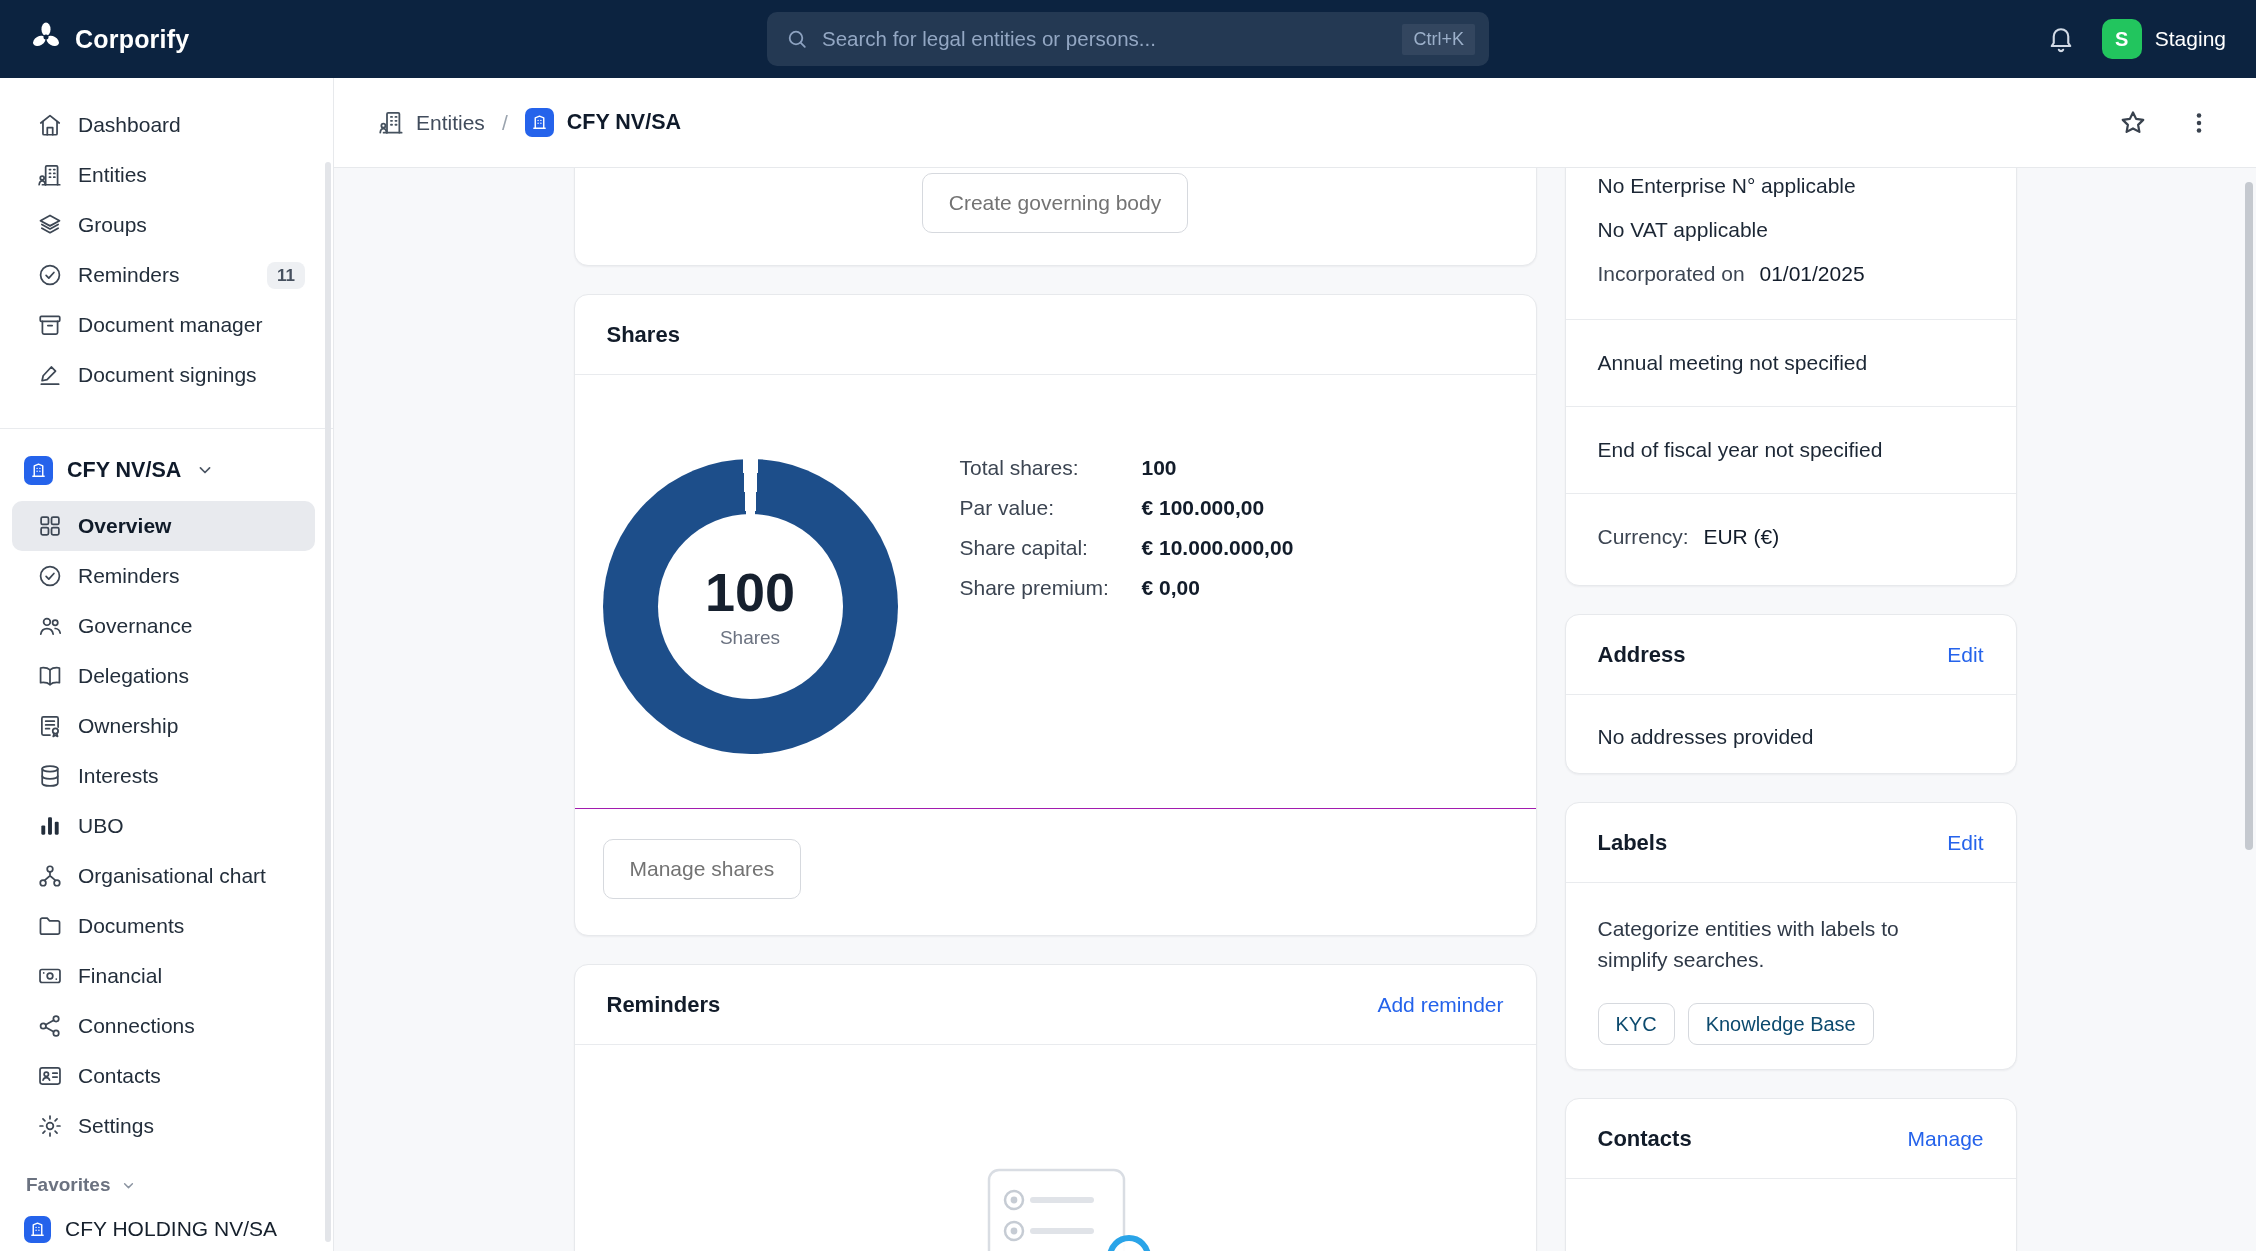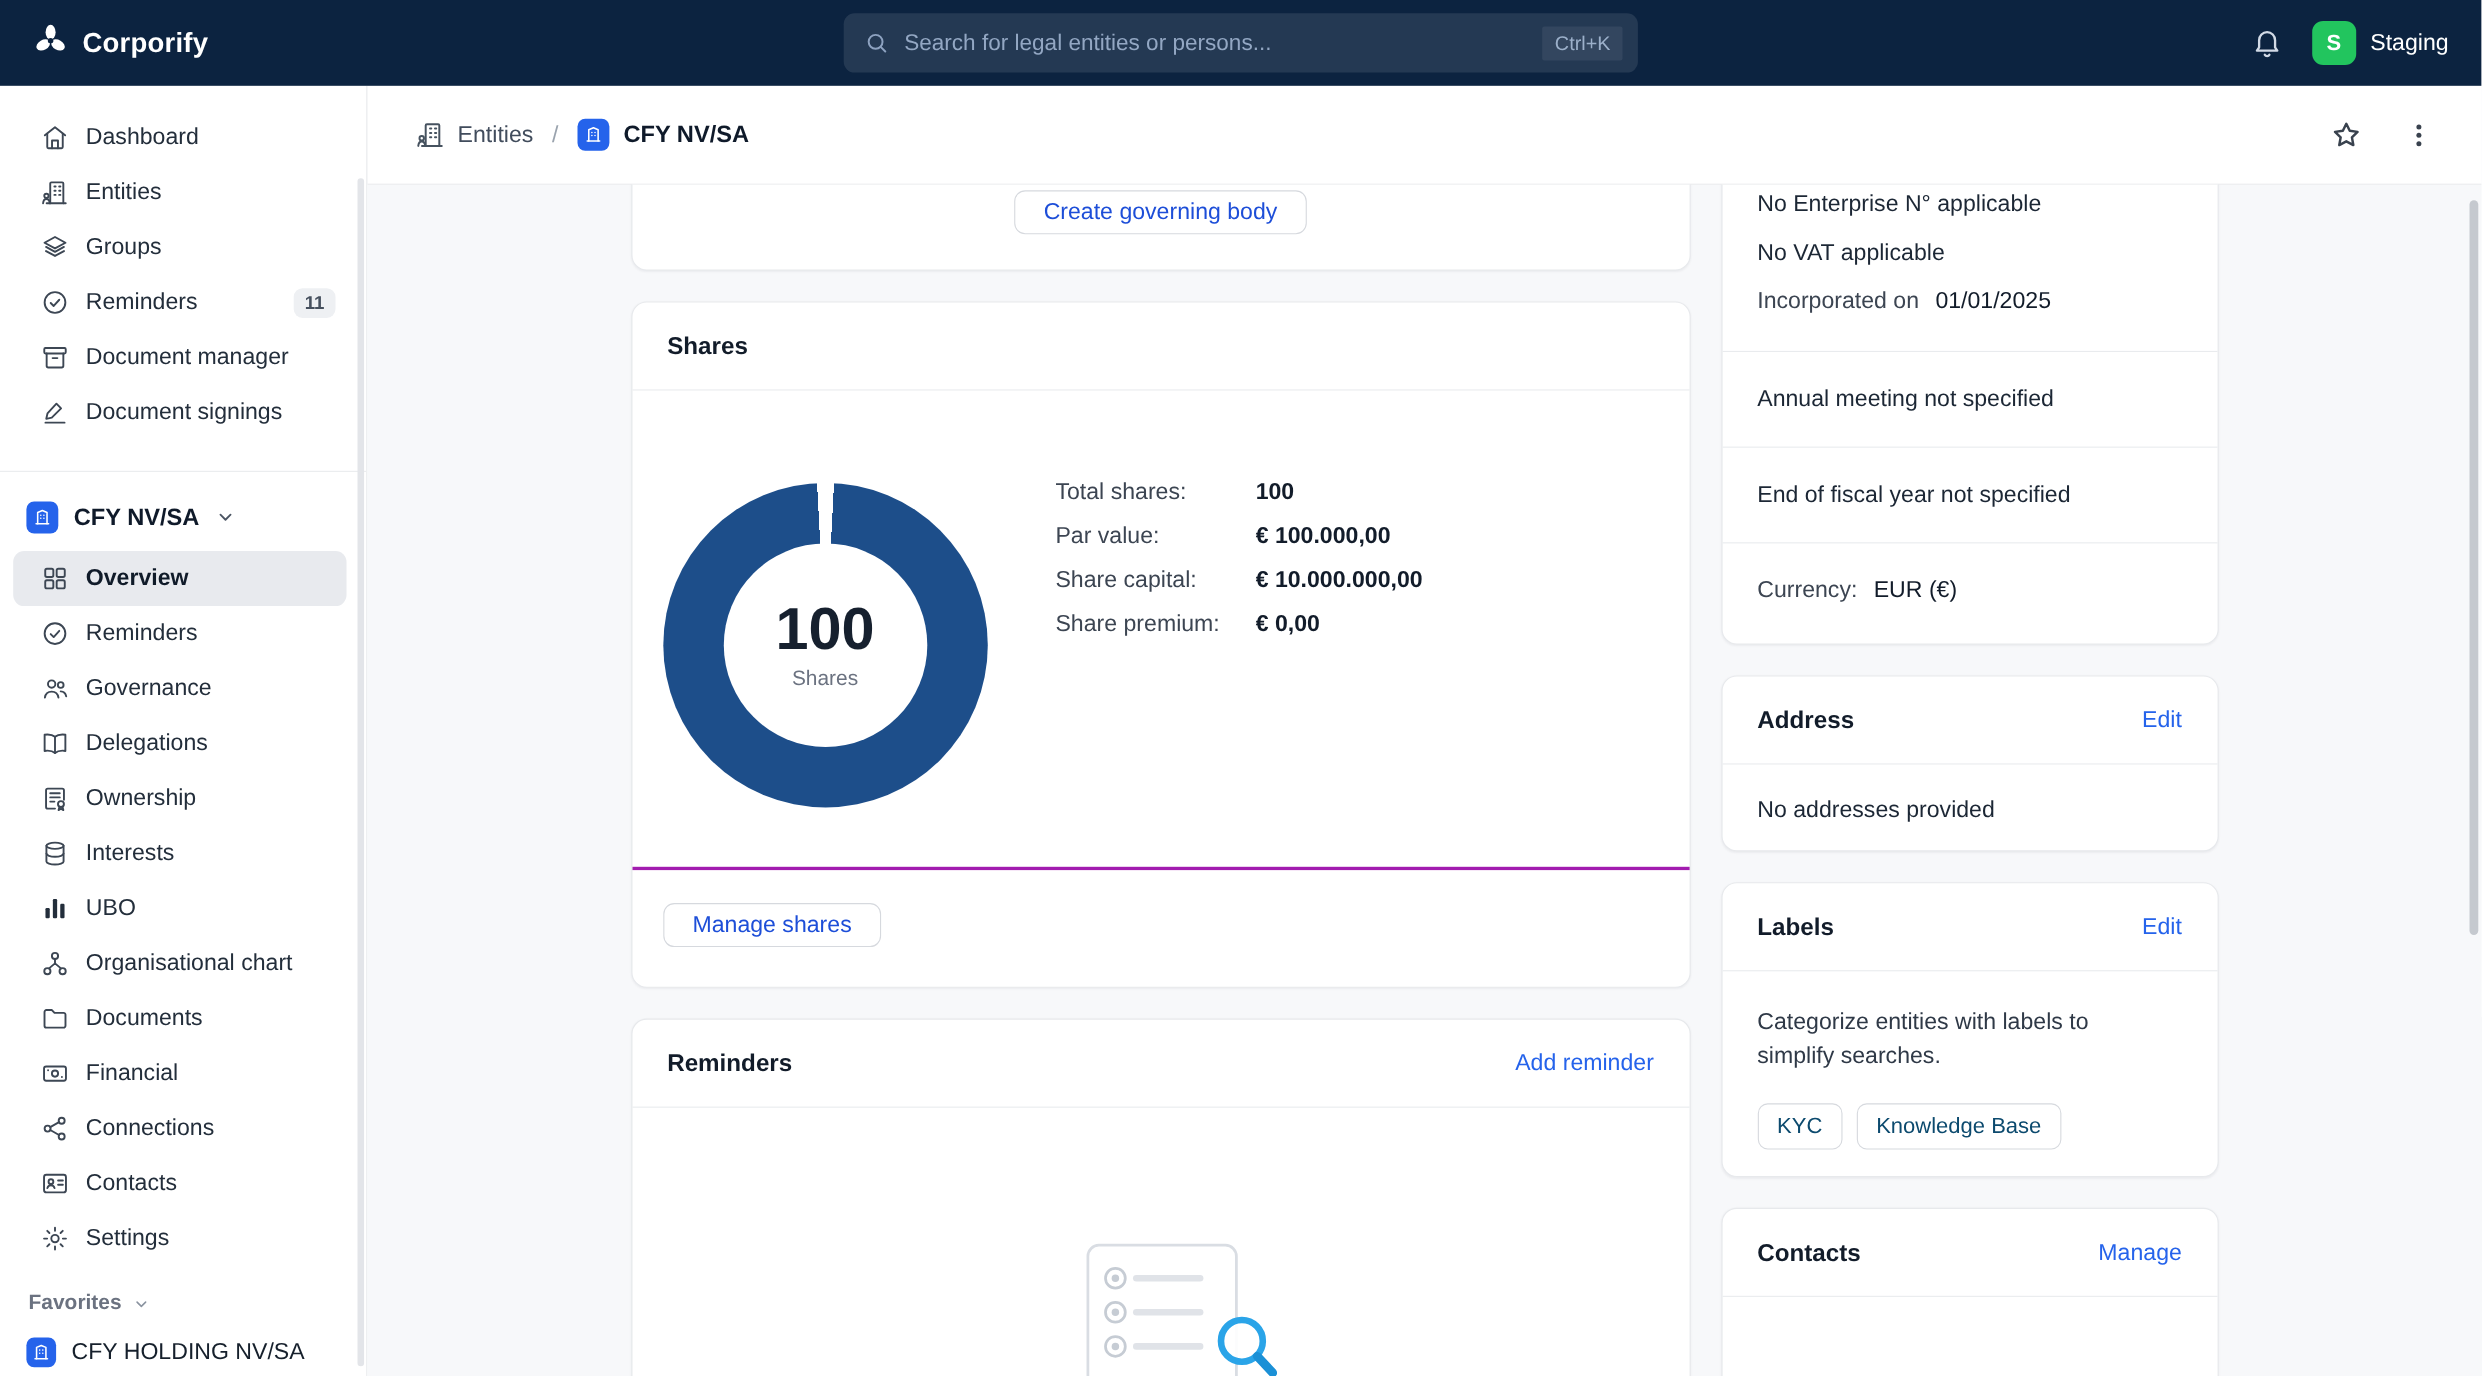--- a/index.html
+++ b/index.html
@@ -56,36 +56,36 @@
 
   .page { flex: 1; background: #f7f8fa; overflow: hidden; position: relative; }
   .columns { width: 1443px; margin: 0 auto; display: flex; gap: 28px; align-items: flex-start; height: 100%; }
   .col-left { width: 963px; flex: 0 0 963px; display: flex; flex-direction: column; }
   .col-right { width: 452px; flex: 0 0 452px; display: flex; flex-direction: column; }
 
   .card { background: #fff; border: 1px solid #e7e9ec; border-radius: 14px; box-shadow: 0 1px 2px rgba(16,24,40,.05); }
   .card-head { display: flex; align-items: center; justify-content: space-between; padding: 27px 32px 26px; border-bottom: 1px solid #e9ebee; }
   .card-title { font-size: 22px; font-weight: 700; color: #121c2a; }
   .link { color: #2563eb; font-size: 21px; font-weight: 500; cursor: pointer; }
-  .btn { display: inline-flex; align-items: center; justify-content: center; height: 40px; padding: 0 26px; background: #fff; border: 1px solid #d6d9de; border-radius: 10px; font-family: inherit; font-size: 21px; font-weight: 500; color: #1d4ed8; cursor: pointer; }
+  .btn { display: inline-flex; align-items: center; justify-content: center; height: 60px; padding: 0 26px; background: #fff; border: 1px solid #d6d9de; border-radius: 10px; font-family: inherit; font-size: 21px; font-weight: 500; color: #737373; cursor: pointer; }
 
   .gov-card { margin-top: -116px; padding: 120px 0 32px; display: flex; justify-content: center; }
 
   .shares-card { margin-top: 28px; }
   .shares-body { display: flex; padding: 84px 32px 54px 28px; }
   .donut { width: 295px; height: 295px; flex: 0 0 295px; border-radius: 50%; position: relative;
            background: conic-gradient(#fff 0deg 3deg, #1d4e8a 3deg 357deg, #fff 357deg 360deg); }
   .donut-hole { position: absolute; inset: 55px; background: #fff; border-radius: 50%; display: flex; flex-direction: column; align-items: center; justify-content: center; }
   .donut-value { font-size: 54px; font-weight: 700; color: #16202e; line-height: 1.05; }
   .donut-label { font-size: 19px; color: #6b7280; margin-top: 7px; }
   .stats { margin: -6px 0 0 62px; }
   .stat-row { display: flex; line-height: 29px; margin-bottom: 11px; align-items: flex-end; }
   .stat-label { width: 182px; font-size: 21px; color: #3c4552; }
   .stat-value { font-size: 21px; font-weight: 700; color: #121c2a; }
-  .shares-foot { border-top: 3px solid #a21caf; padding: 30px 32px 36px 28px; }
+  .shares-foot { border-top: 1px solid #a21caf; padding: 30px 32px 36px 28px; }
 
   .reminders-card { margin-top: 28px; }
   .reminders-body { position: relative; height: 420px; }
   .illus { position: absolute; left: 412px; top: 123px; }
 
   .info-card { margin-top: -26px; }
   .info-top { padding: 28px 32px 30px; }
   .info-line { font-size: 21px; color: #1c2735; line-height: 30px; }
   .info-line + .info-line { margin-top: 14px; }
   .muted { color: #3c4552; }

